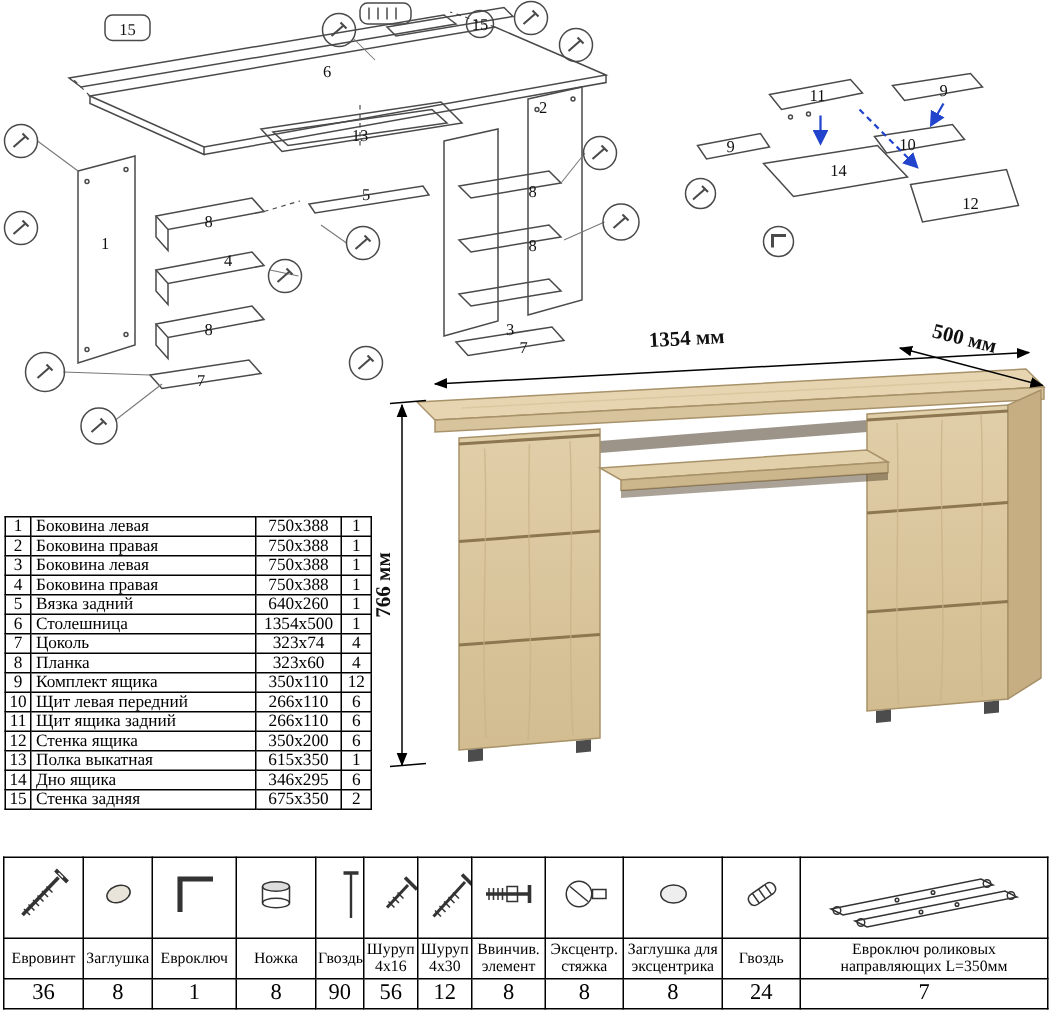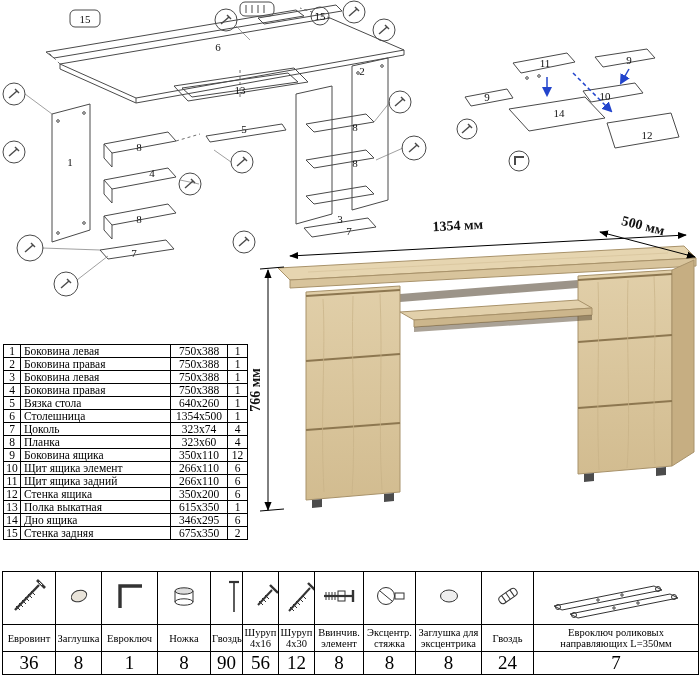--- a/index.html
+++ b/index.html
@@ -13,21 +13,21 @@
     border:1px solid #000; font-size:11.5px; line-height:12px;
     height:13px; padding:0 3px; white-space:nowrap; vertical-align:middle;
   }
   .parts-table td.c { text-align:center; padding:0 1px; }
 
   
   .hw-table { border-collapse:collapse; table-layout:fixed; width:696px; background:#fff; }
   .hw-table td { border:1px solid #000; text-align:center; vertical-align:middle; overflow:hidden; }
   .hw-icon-cell { height:52px; }
   .hw-name-cell { height:27px; font-size:10.5px; line-height:11px; padding:1px 1px; }
-  .hw-qty-cell  { height:20px; font-size:19px;font-family:Liberation Serif, serif; }
+  .hw-qty-cell  { height:20px; font-size:15px;font-family:Liberation Serif, serif; }
 
   .hw-title { font-size:18px; text-align:center; letter-spacing:0.5px; }
 
   svg text { font-family:"Liberation Serif", serif; fill:#111; }
   .dim-label { font-size:14px; font-weight:bold; }
   .num-label { font-size:11px; }
 </style>
 </head>
 <body>
 
@@ -278,21 +278,21 @@
           <td class="c">1</td>
         </tr>
       <tr>
           <td class="c">4</td>
           <td>Боковина правая</td>
           <td class="c">750x388</td>
           <td class="c">1</td>
         </tr>
       <tr>
           <td class="c">5</td>
-          <td>Вязка стола</td>
+          <td>Вязка задний</td>
           <td class="c">640x260</td>
           <td class="c">1</td>
         </tr>
       <tr>
           <td class="c">6</td>
           <td>Столешница</td>
           <td class="c">1354x500</td>
           <td class="c">1</td>
         </tr>
       <tr>
@@ -302,27 +302,27 @@
           <td class="c">4</td>
         </tr>
       <tr>
           <td class="c">8</td>
           <td>Планка</td>
           <td class="c">323x60</td>
           <td class="c">4</td>
         </tr>
       <tr>
           <td class="c">9</td>
-          <td>Боковина ящика</td>
+          <td>Комплект ящика</td>
           <td class="c">350x110</td>
           <td class="c">12</td>
         </tr>
       <tr>
           <td class="c">10</td>
-          <td>Щит ящика элемент</td>
+          <td>Щит левая передний</td>
           <td class="c">266x110</td>
           <td class="c">6</td>
         </tr>
       <tr>
           <td class="c">11</td>
           <td>Щит ящика задний</td>
           <td class="c">266x110</td>
           <td class="c">6</td>
         </tr>
       <tr>

